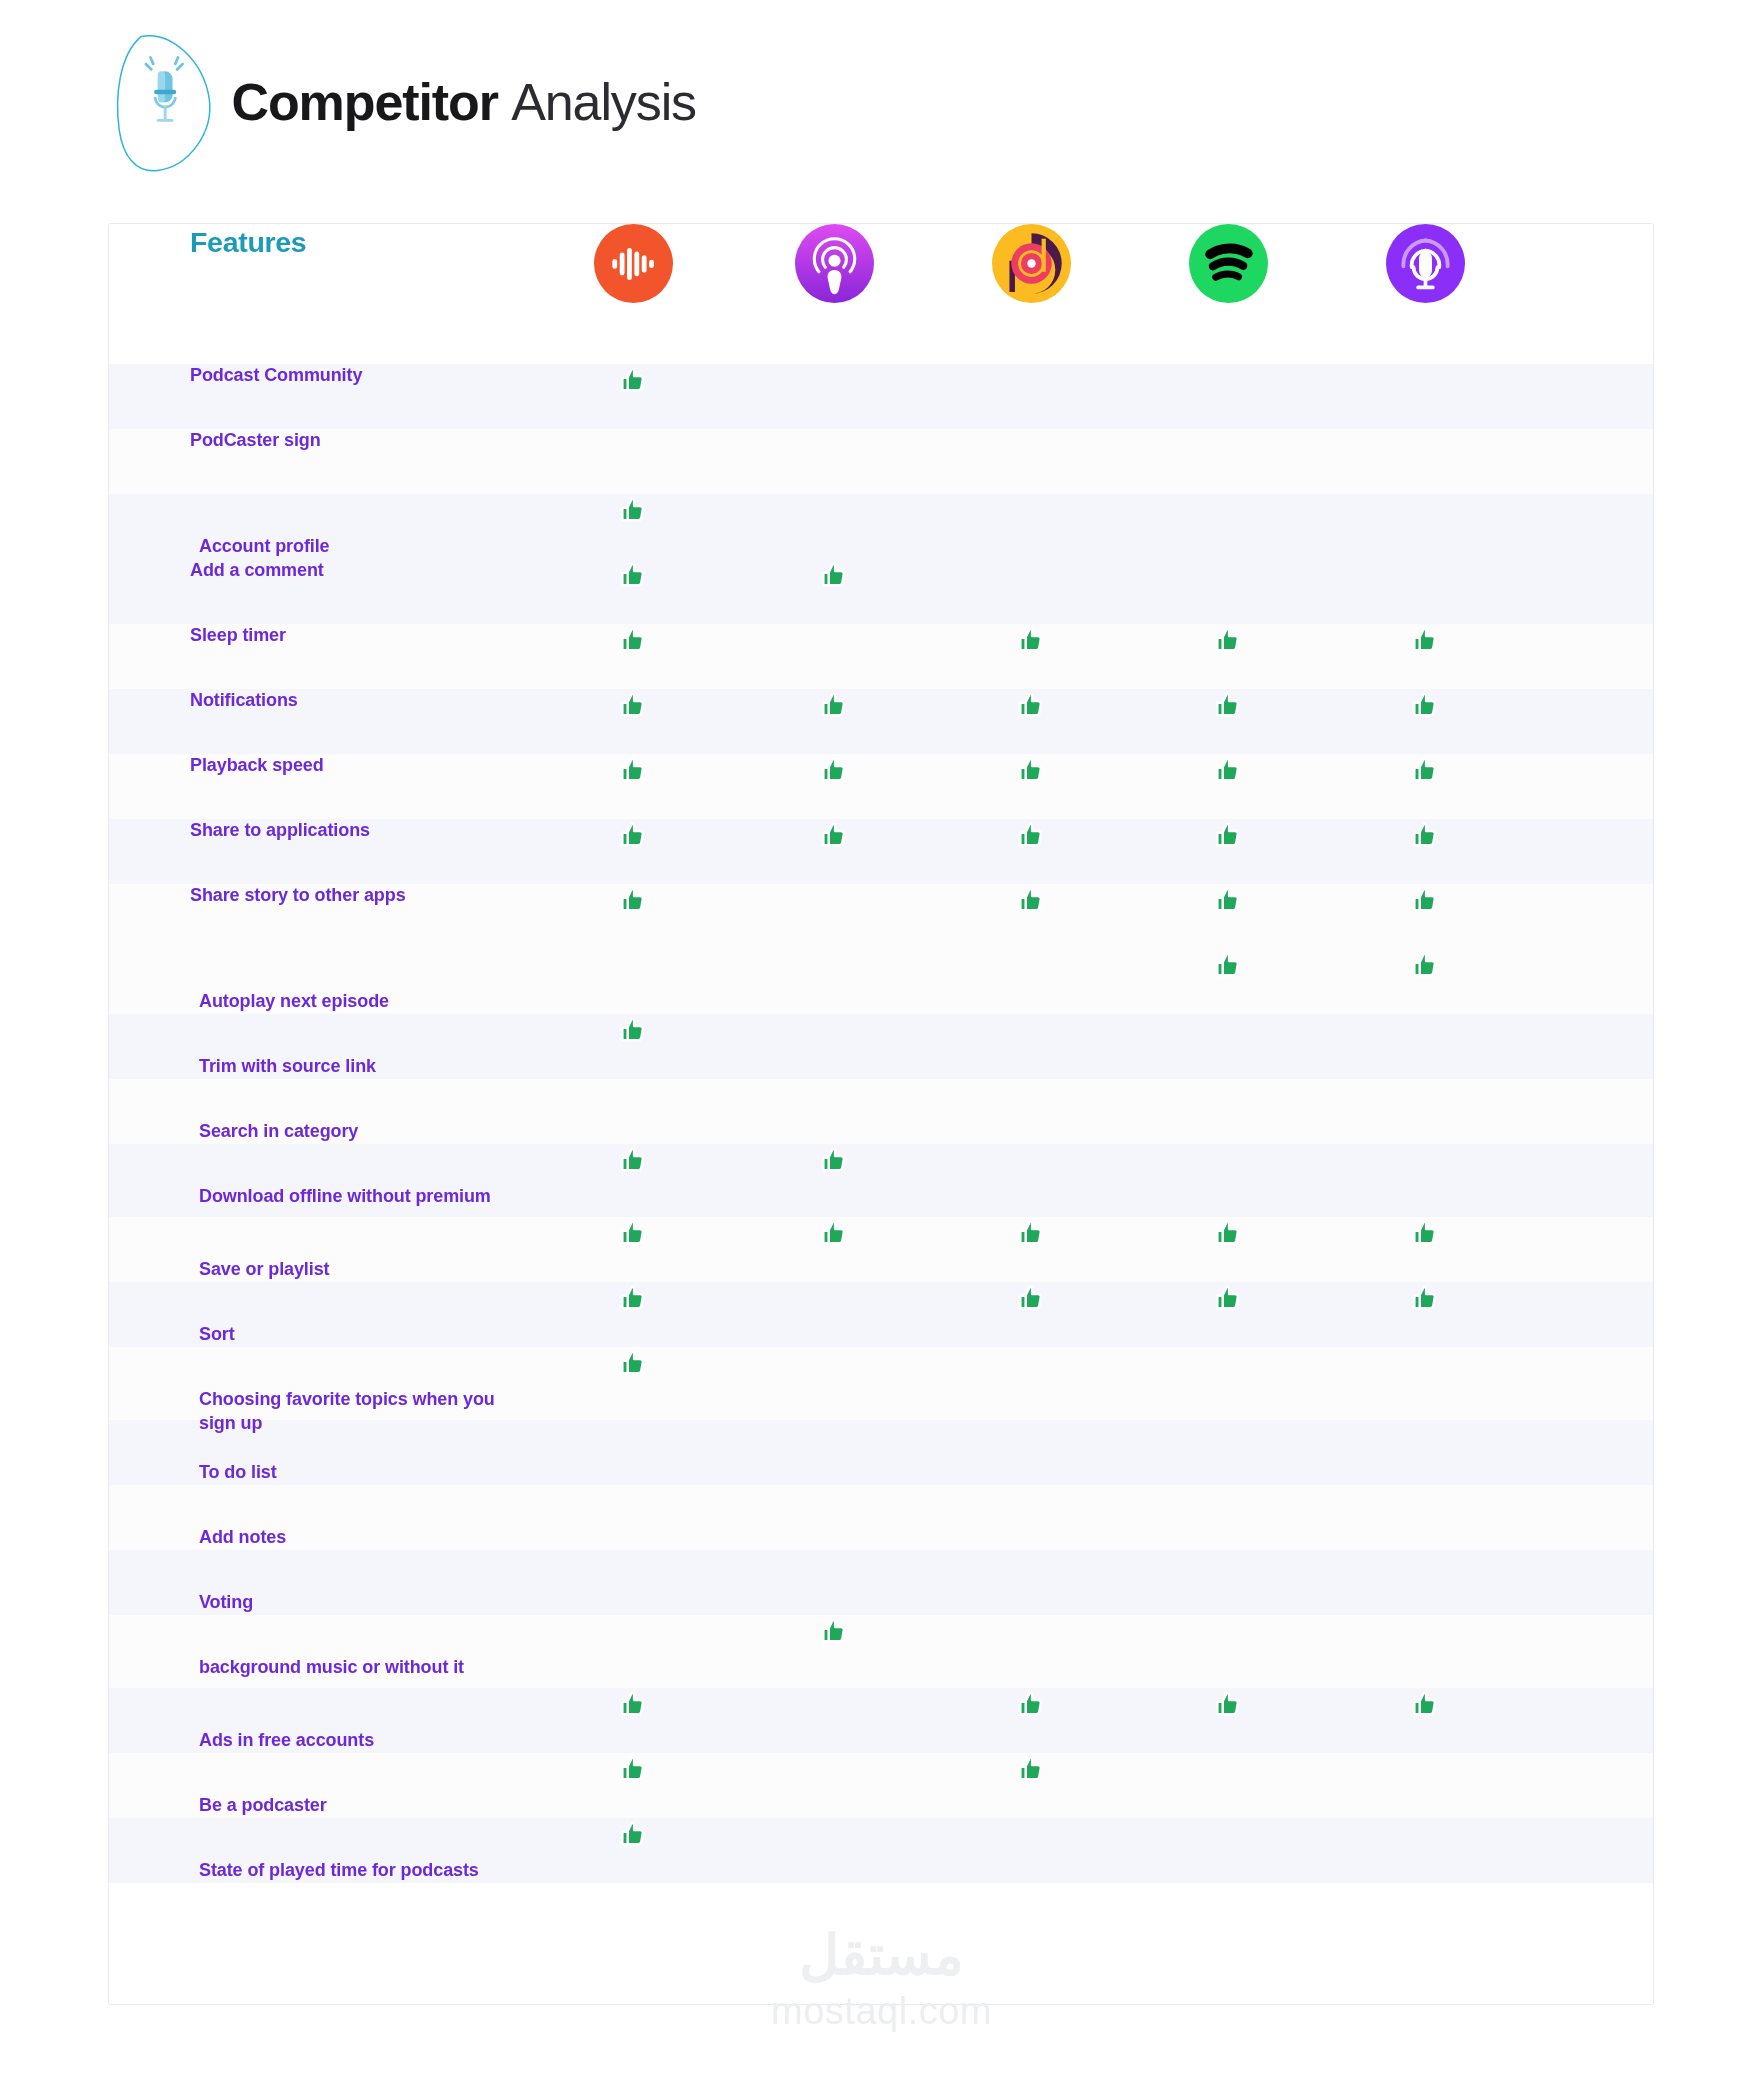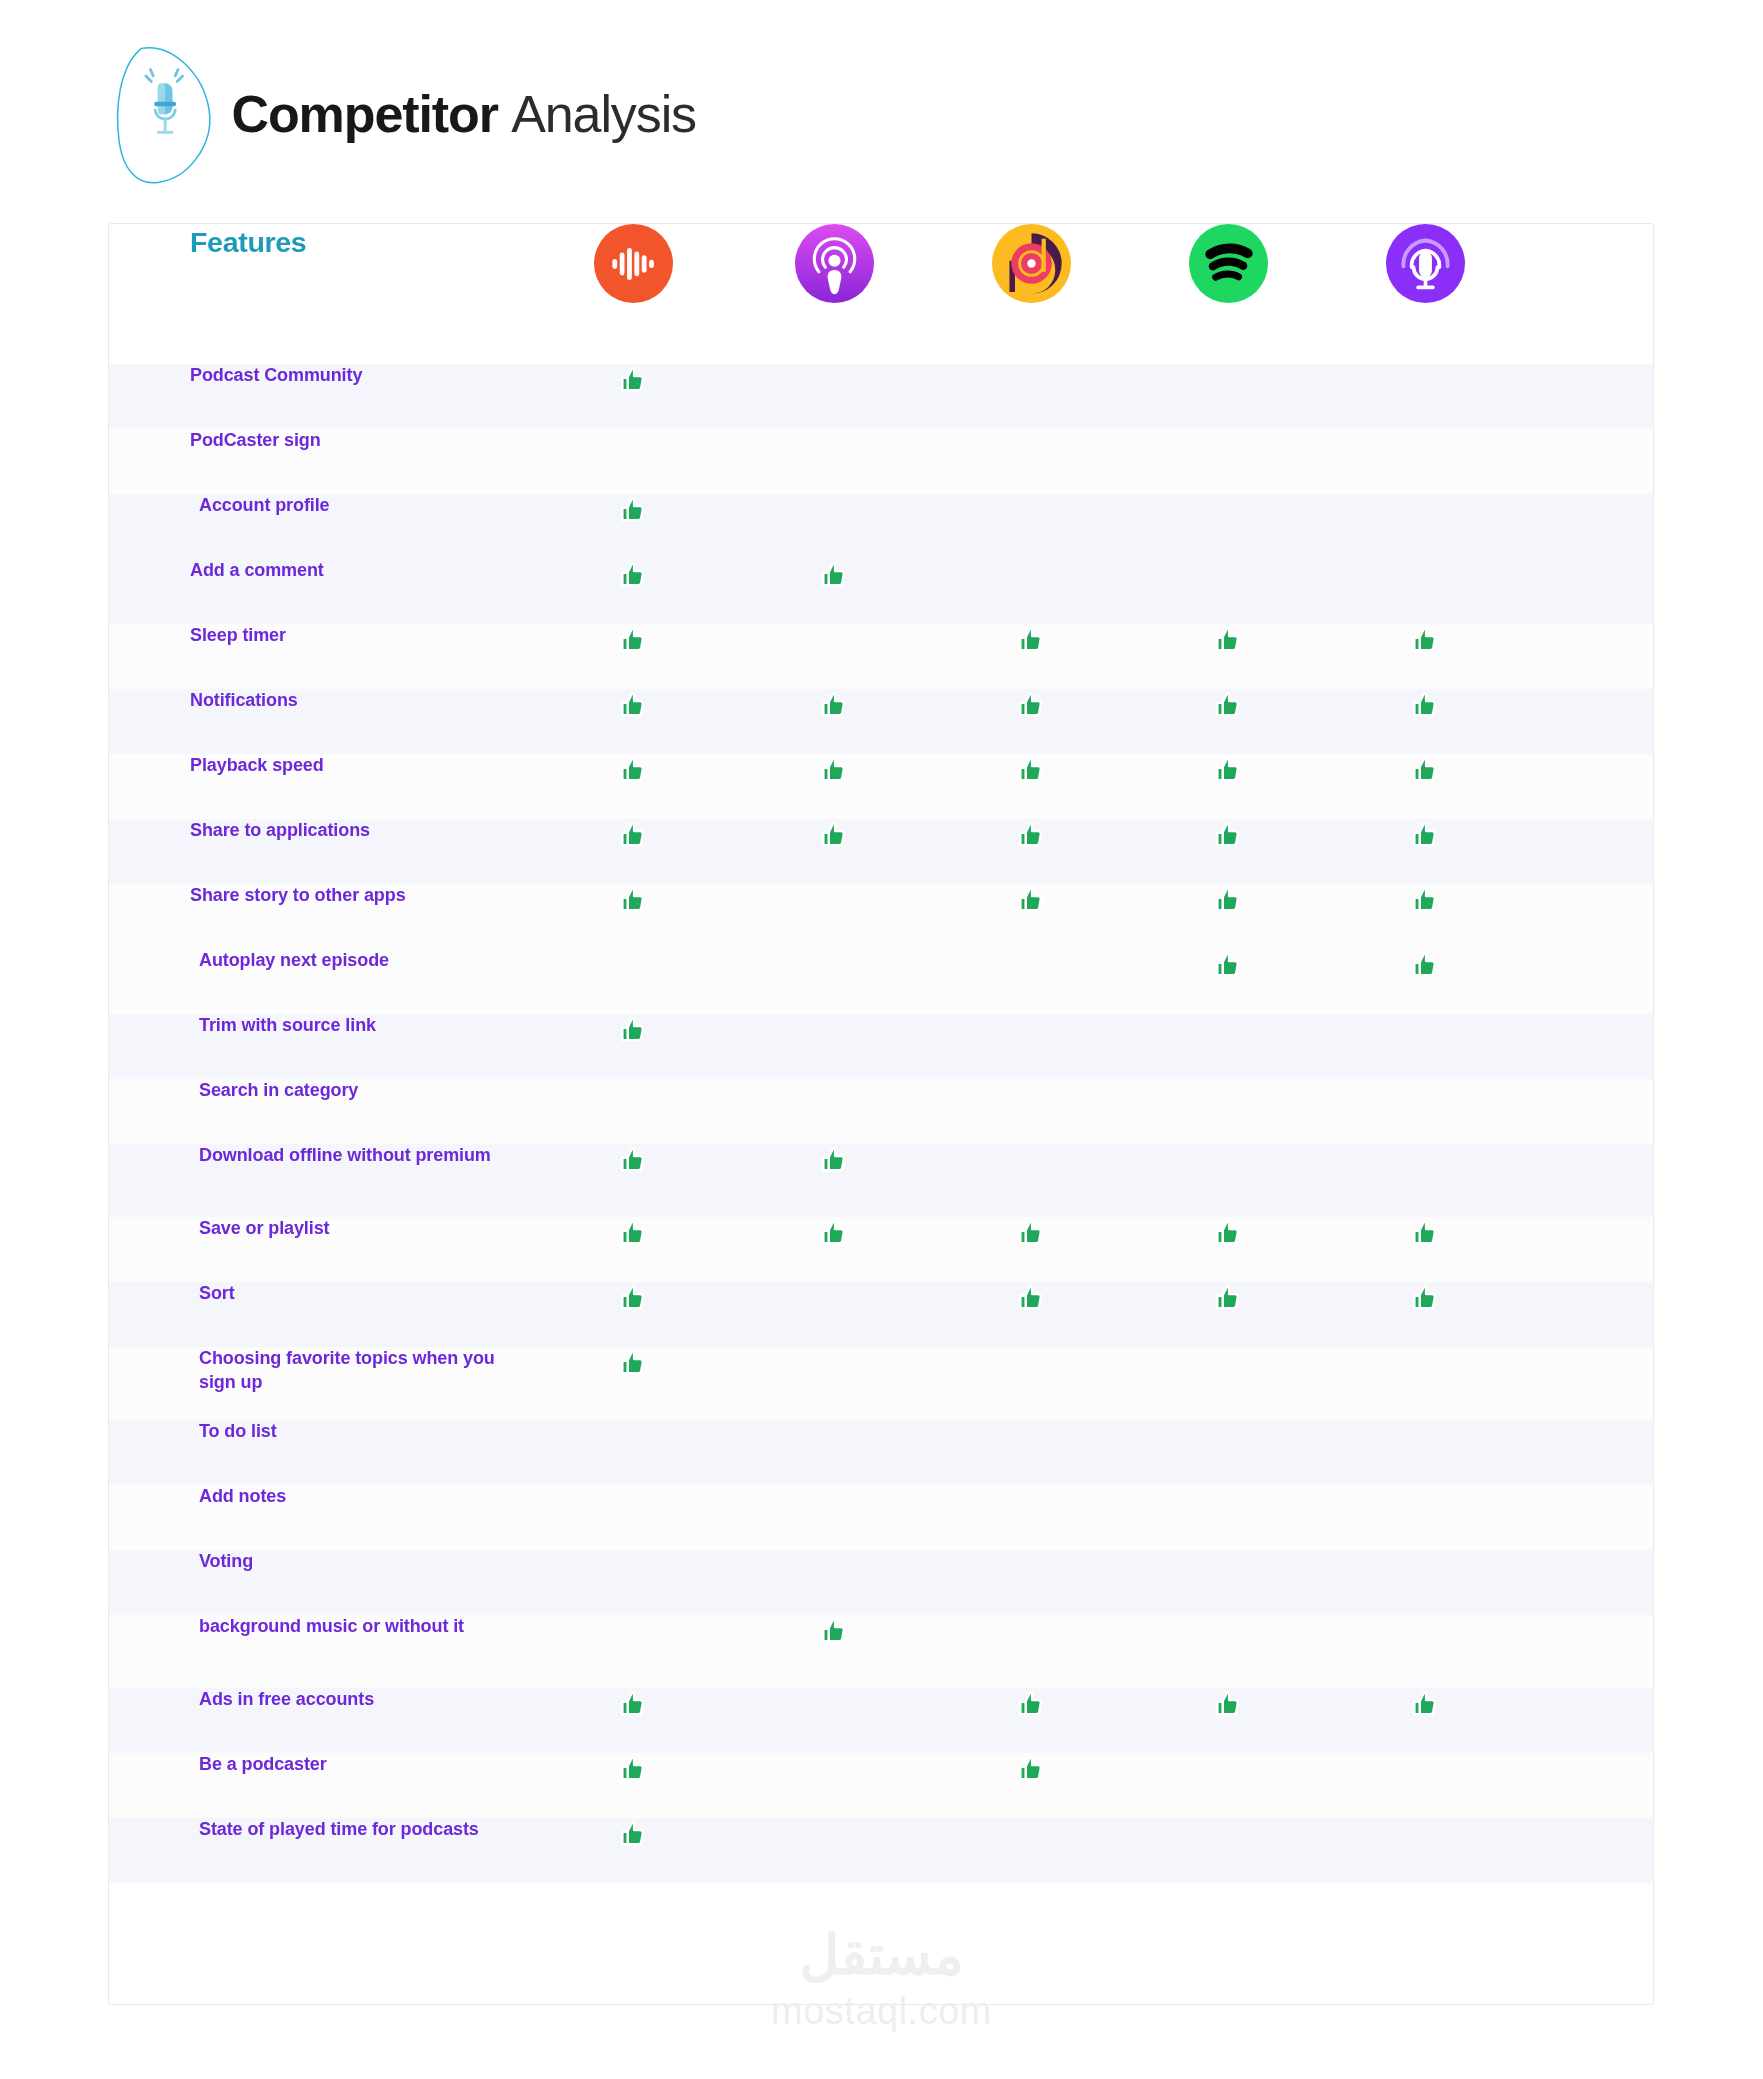--- a/index.html
+++ b/index.html
@@ -6,21 +6,21 @@
   html, body {
     width: 1763px; height: 2080px;
     background: #ffffff;
     font-family: "Liberation Sans", sans-serif;
     overflow: hidden;
   }
   .page { position: relative; width: 1763px; height: 2080px; background:#fff; }
 
   
   .brand {
-    position: absolute; left: 108px; top: 27px;
+    position: absolute; left: 108px; top: 15px;
     display: flex; align-items: center; height: 174px;
   }
   .brand-logo { position: relative; width: 118px; height: 147px; flex: none; }
   .brand-logo svg { position: absolute; left: 0; top: 0; }
   .brand-title {
     font-size: 52px; letter-spacing: -1.1px; white-space: nowrap;
     margin-left: 5.5px; line-height: 1;
   }
   .brand-title .bold { font-weight: 700; color: #18181b; }
   .brand-title .light { font-weight: 400; color: #2c2c30; }
@@ -39,21 +39,21 @@
 
   .thead { height: 140px; background: #ffffff; }
   .thead .label-cell { font-size: 28.5px; font-weight: 700; color: #1C9BB8; letter-spacing: -0.3px; }
 
   .label-cell {
     width: 421px; flex: none;
     padding-left: 81px; padding-right: 9.2px;
     font-size: 18px; font-weight: 700; color: #6d28d9;
     letter-spacing: -0.1px; line-height: 1.32;
   }
-  .label-cell.indent { padding-left: 90px; }
+  .label-cell.indent { padding-left: 90px; margin-top: 41px; }
 
   .app-cell {
     width: 197px; flex: none;
     display: flex; align-items: center; justify-content: center;
   }
   .app-cell.c1 { width: 206px; }
 
   .icon-badge { width: 79px; height: 79px; border-radius: 50%; position: relative; }
   .icon-badge svg { display:block; }
 

